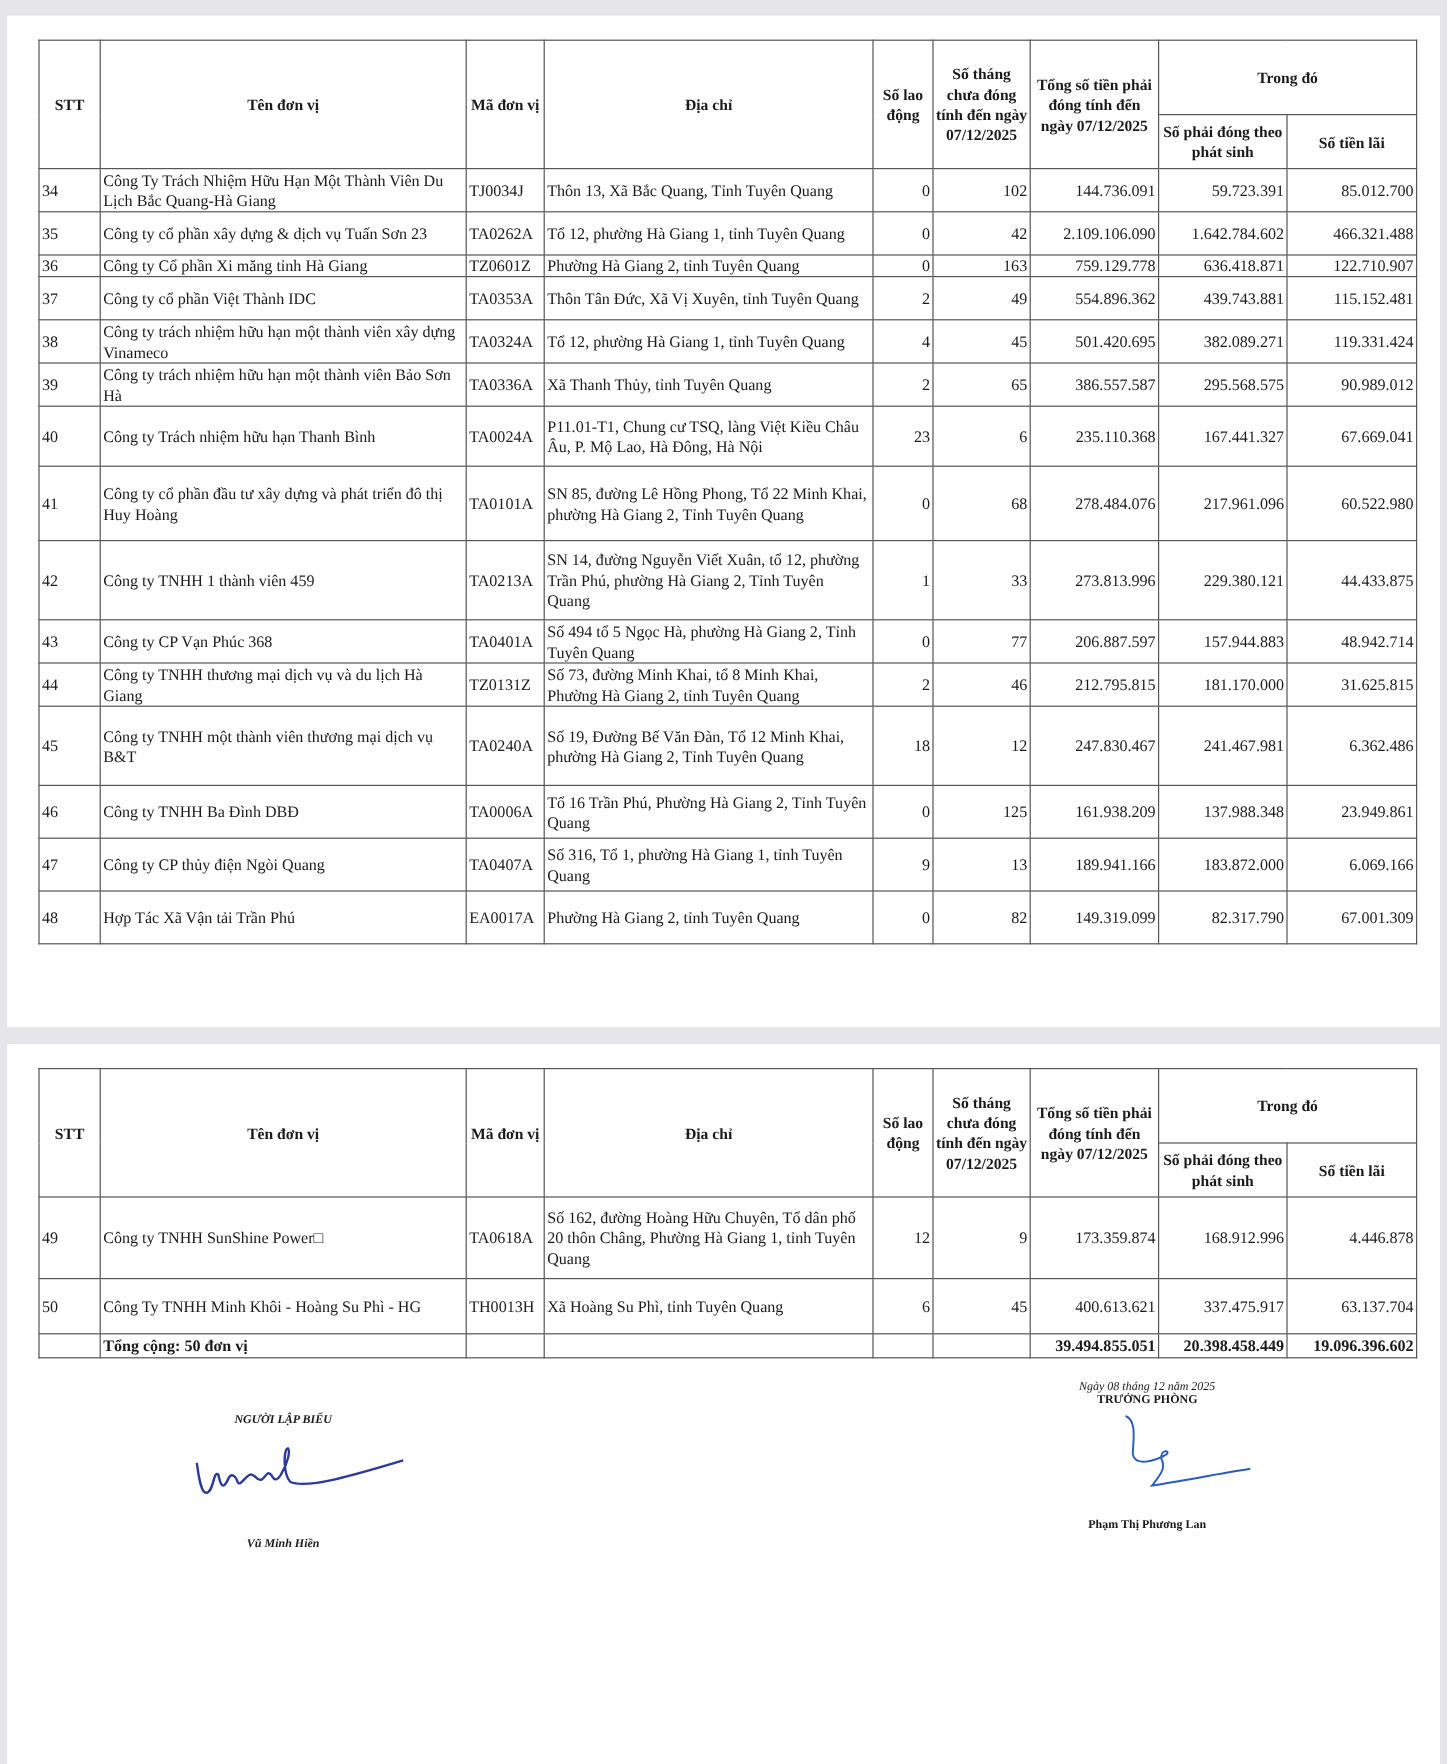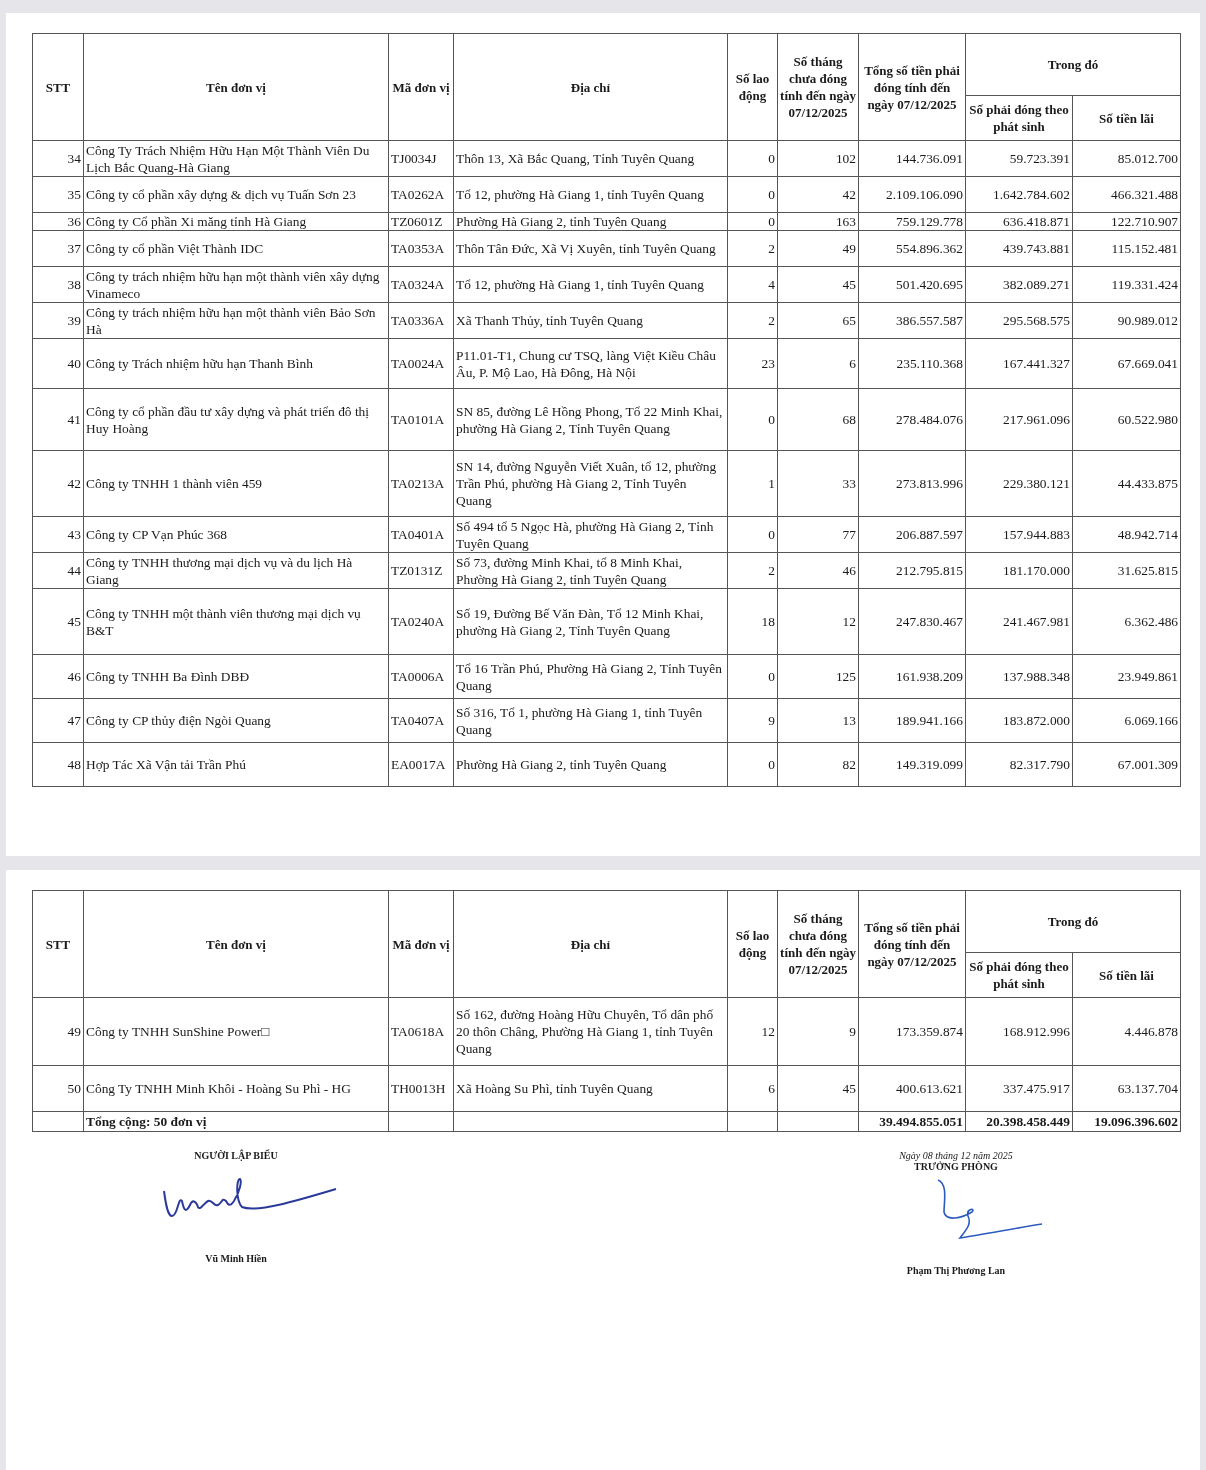--- a/index.html
+++ b/index.html
@@ -21,21 +21,21 @@
     width: 1148px; table-layout: fixed;
     font-size: 13.4px; line-height: 17px;
   }
   #page1 table.grid { top: 20px; }
   #page2 table.grid { top: 20px; }
   table.grid th, table.grid td {
     border: 1.4px solid #555; padding: 0 2px;
     vertical-align: middle;
   }
   table.grid th { font-weight: bold; text-align: center; font-size: 13px; line-height: 17px; }
-  td.c { text-align: right; }
+  td.c { text-align: left; }
   td.r { text-align: right; }
   td.l { text-align: left; }
   td.b { font-weight: bold; }
   .sig-block { position: absolute; text-align: center; font-weight: bold; font-size: 10px; }
   .sig-date { font-style: italic; font-weight: normal; }
   .sig-svg { display: block; margin: 0 auto; }
 </style>
 </head>
 <body>
 
@@ -299,21 +299,21 @@
         <td></td>
         <td></td>
         <td></td>
         <td class="r b">39.494.855.051</td>
         <td class="r b">20.398.458.449</td>
         <td class="r b">19.096.396.602</td>
       </tr>
     </tfoot>
   </table>
 
-  <div class="sig-block" style="left:150px; top:280px; width:160px;">
+  <div class="sig-block" style="left:150px; top:308px; width:160px;font-style:italic;">
     <div>NGƯỜI LẬP BIỂU</div>
     <svg class="sig-svg" width="190" height="70" viewBox="0 0 190 70">
       <path d="M8 30 C10 45 12 55 16 55 C22 55 22 35 26 40 C28 50 30 52 34 44 C36 38 40 40 42 46 C44 50 48 42 52 40 C56 38 58 46 62 44 C66 42 66 36 70 40 C72 44 74 46 78 40 C84 30 86 20 84 18 C80 18 80 40 86 46 C100 52 140 40 180 28" fill="none" stroke="#2b3a9a" stroke-width="2"></path>
     </svg>
     <div style="margin-top:22px">Vũ Minh Hiền</div>
   </div>
 
   <div class="sig-block" style="left:840px; top:280px; width:220px;">
     <div class="sig-date">Ngày 08 tháng 12 năm 2025</div>
     <div>TRƯỞNG PHÒNG</div>

